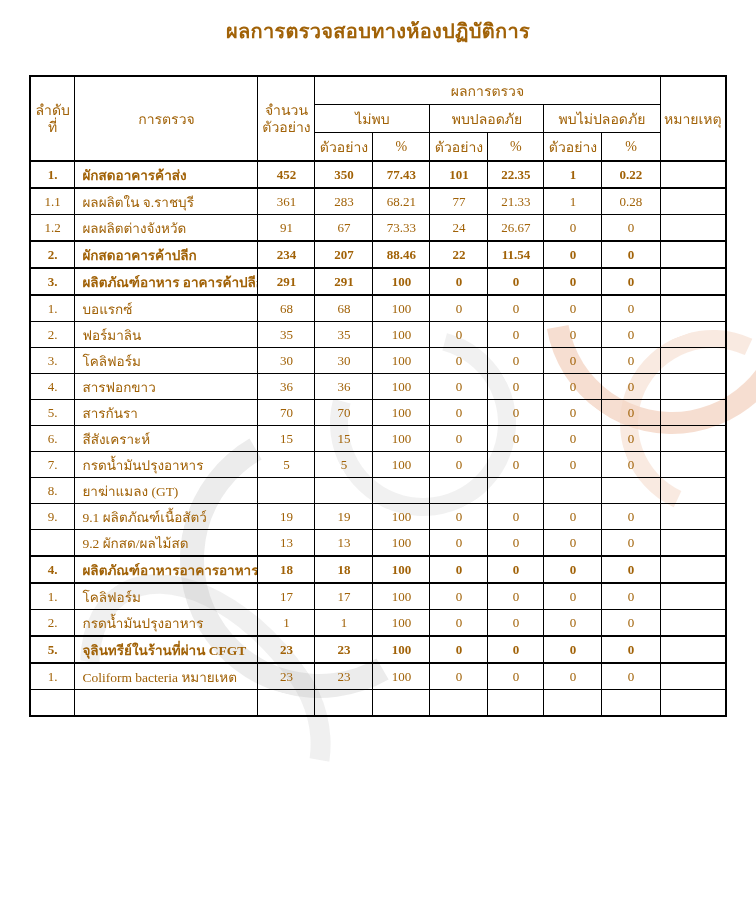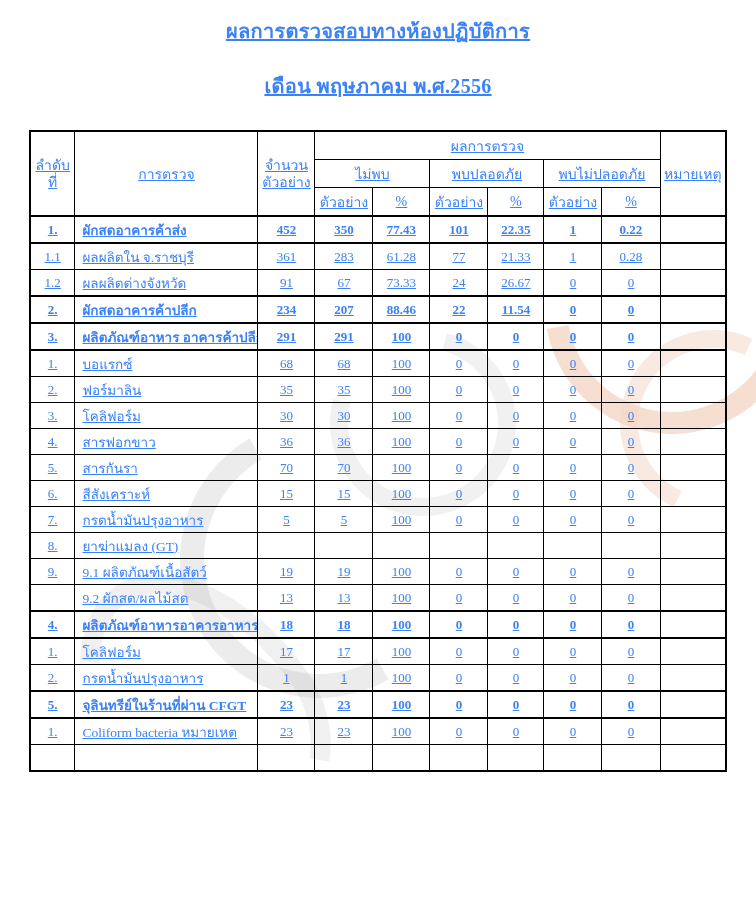--- a/index.html
+++ b/index.html
@@ -2,22 +2,21 @@
 <html><head>
 <meta charset="utf-8">
 <style>
   html,body { margin:0; padding:0; background:#ffffff; }
   .page {
     position:relative;
     width:756px; height:898px;
     background:#ffffff;
     overflow:hidden;
     font-family:"Liberation Serif","DejaVu Serif",serif;
-    color:#3b82f6;
-    text-decoration:underline;
+    color:#a16207;
   }
   
   .titles { position:relative; padding-top:20px; text-align:center; z-index:2; }
   .title-line {
     font-weight:bold;
     font-size:20px;
     line-height:23px;
     margin-bottom:32px;
     letter-spacing:0.3px;
   }
@@ -79,21 +78,20 @@
 <div class="page">
 
   <div class="wm wm-peach-1"></div>
   <div class="wm wm-peach-2"></div>
   <div class="wm wm-gray-1"></div>
   <div class="wm wm-gray-2"></div>
   <div class="wm wm-gray-3"></div>
 
   <div class="titles">
     <div class="title-line">ผลการตรวจสอบทางห้องปฏิบัติการ</div>
-    <div class="title-line">เดือน  พฤษภาคม พ.ศ.2556</div>
   </div>
 
   <div class="tbl-wrap">
     <table>
       <colgroup>
         <col class="w-no">
           <col class="w-name">
           <col class="w-samples">
         <col class="w-v1">
           <col class="w-v2">
@@ -142,21 +140,21 @@
             <td class="c-val">22.35</td>
             <td class="c-val">1</td>
             <td class="c-val">0.22</td>
             <td class="c-remark"></td>
           </tr>
           <tr>
             <td class="c-no">1.1</td>
             <td class="c-name">ผลผลิตใน จ.ราชบุรี</td>
             <td class="c-val">361</td>
             <td class="c-val">283</td>
-            <td class="c-val">61.28</td>
+            <td class="c-val">68.21</td>
             <td class="c-val">77</td>
             <td class="c-val">21.33</td>
             <td class="c-val">1</td>
             <td class="c-val">0.28</td>
             <td class="c-remark"></td>
           </tr>
           <tr>
             <td class="c-no">1.2</td>
             <td class="c-name">ผลผลิตต่างจังหวัด</td>
             <td class="c-val">91</td>

